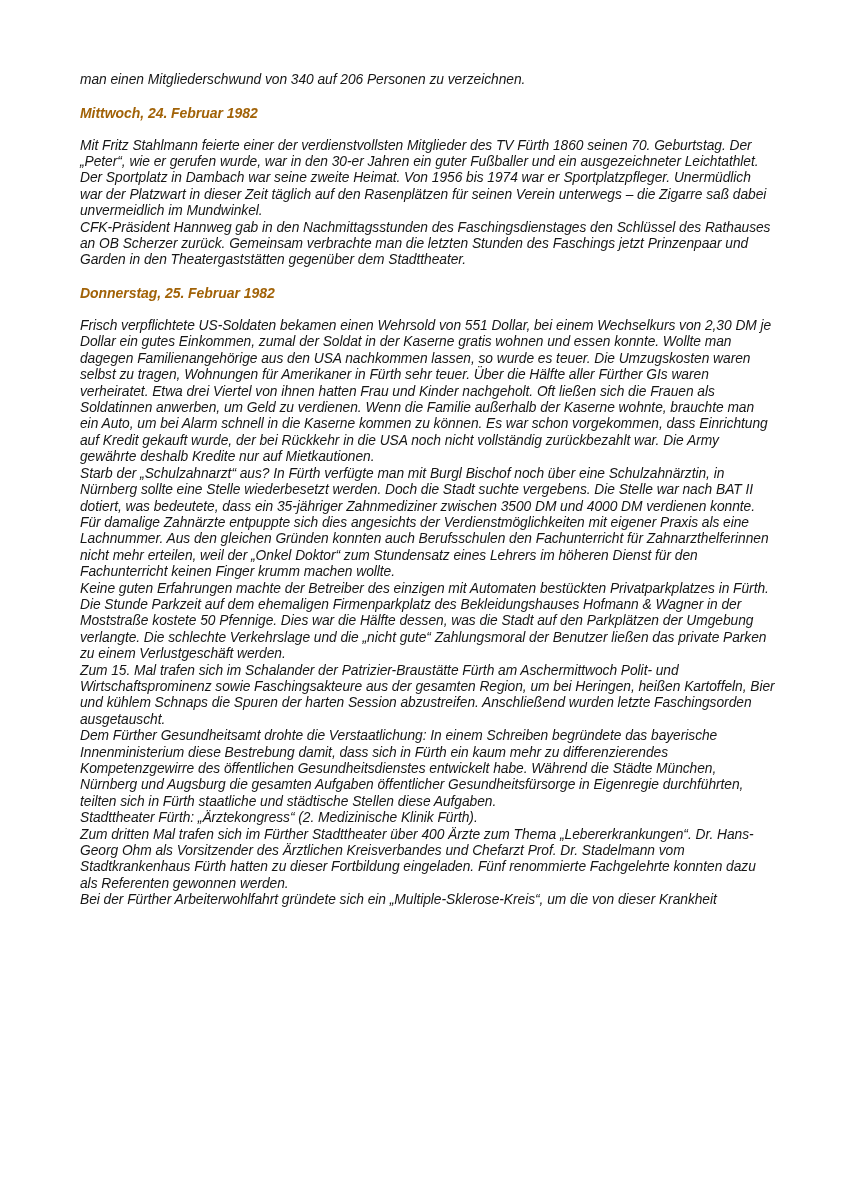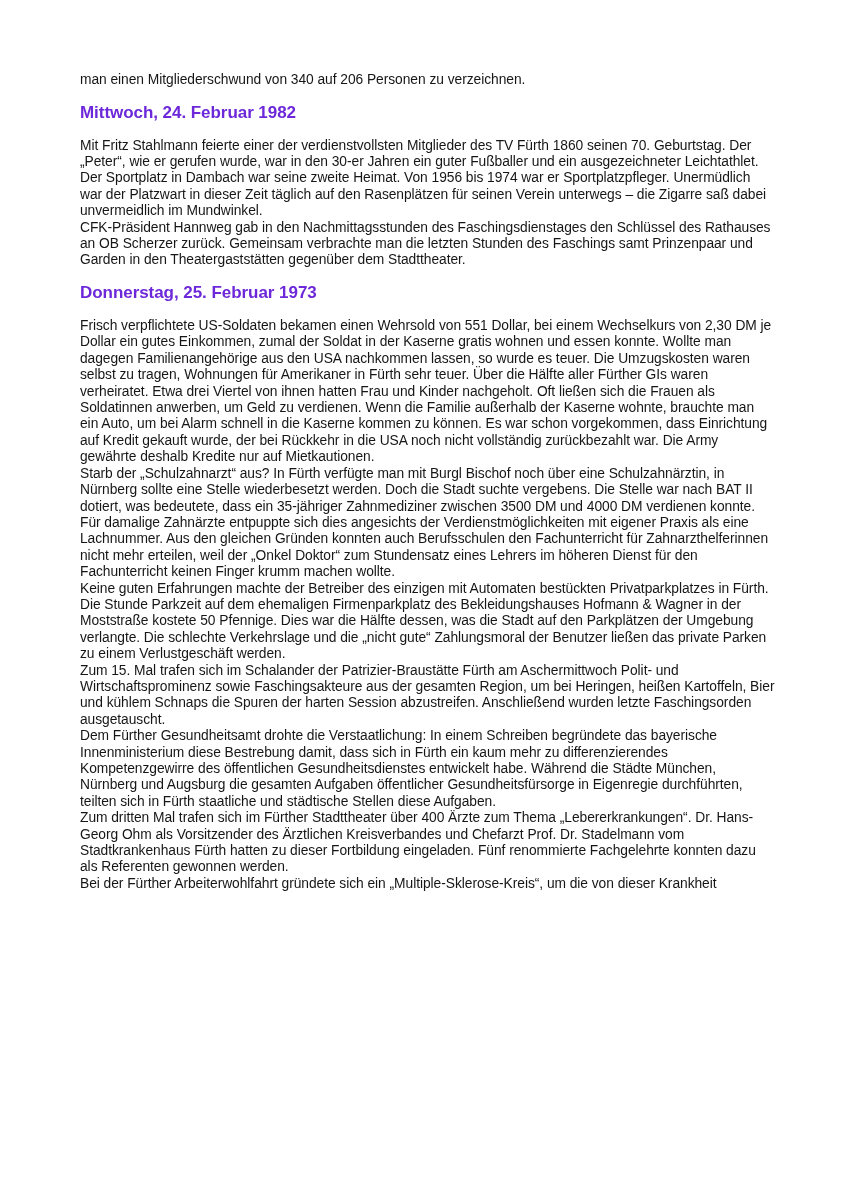--- a/index.html
+++ b/index.html
@@ -8,42 +8,43 @@
     background: #ffffff;
   }
   .page {
     position: relative;
     width: 848px;
     height: 1056px;
     background: #ffffff;
     overflow: hidden;
     font-family: "Liberation Sans", sans-serif;
     color: #161616;
+    font-style: italic;
   }
   .content {
     position: absolute;
     left: 80px;
     top: 72px;
     width: 696px;
     font-size: 13.8px;
     line-height: 16.4px;
     text-align: left;
     letter-spacing: -0.05px;
   }
   .content p {
     margin: 0;
     padding: 0;
   }
   .content h2 {
     margin: 16.4px 0;
     padding: 0;
-    font-size: 17px;
+    font-size: 14px;
     line-height: 16.4px;
     font-weight: bold;
-    color: #6d28d9;
+    color: #a16207;
   }
   .page-number {
     position: absolute;
     top: 1108px;
     left: 0;
     width: 100%;
     text-align: center;
     font-family: "Liberation Serif", serif;
     font-size: 16px;
     color: #1a1a1a;
@@ -52,30 +53,31 @@
 </head>
 <body>
 
 <div class="page">
   <div class="content">
 
     <p>man einen Mitgliederschwund von 340 auf 206 Personen zu verzeichnen.</p>
 
     <h2>Mittwoch, 24. Februar 1982</h2>
     <p>Mit Fritz Stahlmann feierte einer der verdienstvollsten Mitglieder des TV Fürth 1860 seinen 70. Geburtstag. Der „Peter“, wie er gerufen wurde, war in den 30-er Jahren ein guter Fußballer und ein ausgezeichneter Leichtathlet. Der Sportplatz in Dambach war seine zweite Heimat. Von 1956 bis 1974 war er Sportplatzpfleger. Unermüdlich war der Platzwart in dieser Zeit täglich auf den Rasenplätzen für seinen Verein unterwegs – die Zigarre saß dabei unvermeidlich im Mundwinkel.</p>
-    <p>CFK-Präsident Hannweg gab in den Nachmittagsstunden des Faschingsdienstages den Schlüssel des Rathauses an OB Scherzer zurück. Gemeinsam verbrachte man die letzten Stunden des Faschings samt Prinzenpaar und Garden in den Theatergaststätten gegenüber dem Stadttheater.</p>
+    <p>CFK-Präsident Hannweg gab in den Nachmittagsstunden des Faschingsdienstages den Schlüssel des Rathauses an OB Scherzer zurück. Gemeinsam verbrachte man die letzten Stunden des Faschings jetzt Prinzenpaar und Garden in den Theatergaststätten gegenüber dem Stadttheater.</p>
 
-    <h2>Donnerstag, 25. Februar 1973</h2>
+    <h2>Donnerstag, 25. Februar 1982</h2>
     <p>Frisch verpflichtete US-Soldaten bekamen einen Wehrsold von 551 Dollar, bei einem Wechselkurs von 2,30 DM je Dollar ein gutes Einkommen, zumal der Soldat in der Kaserne gratis wohnen und essen konnte. Wollte man dagegen Familienangehörige aus den USA nachkommen lassen, so wurde es teuer. Die Umzugskosten waren selbst zu tragen, Wohnungen für Amerikaner in Fürth sehr teuer. Über die Hälfte aller Fürther GIs waren verheiratet. Etwa drei Viertel von ihnen hatten Frau und Kinder nachgeholt. Oft ließen sich die Frauen als Soldatinnen anwerben, um Geld zu verdienen. Wenn die Familie außerhalb der Kaserne wohnte, brauchte man ein Auto, um bei Alarm schnell in die Kaserne kommen zu können. Es war schon vorgekommen, dass Einrichtung auf Kredit gekauft wurde, der bei Rückkehr in die USA noch nicht vollständig zurückbezahlt war. Die Army gewährte deshalb Kredite nur auf Mietkautionen.</p>
 
     <p>Starb der „Schulzahnarzt“ aus? In Fürth verfügte man mit Burgl Bischof noch über eine Schulzahnärztin, in Nürnberg sollte eine Stelle wiederbesetzt werden. Doch die Stadt suchte vergebens. Die Stelle war nach BAT II dotiert, was bedeutete, dass ein 35-jähriger Zahnmediziner zwischen 3500 DM und 4000 DM verdienen konnte. Für damalige Zahnärzte entpuppte sich dies angesichts der Verdienstmöglichkeiten mit eigener Praxis als eine Lachnummer. Aus den gleichen Gründen konnten auch Berufsschulen den Fachunterricht für Zahnarzthelferinnen nicht mehr erteilen, weil der „Onkel Doktor“ zum Stundensatz eines Lehrers im höheren Dienst für den Fachunterricht keinen Finger krumm machen wollte.</p>
     <p>Keine guten Erfahrungen machte der Betreiber des einzigen mit Automaten bestückten Privatparkplatzes in Fürth. Die Stunde Parkzeit auf dem ehemaligen Firmenparkplatz des Bekleidungshauses Hofmann &amp; Wagner in der Moststraße kostete 50 Pfennige. Dies war die Hälfte dessen, was die Stadt auf den Parkplätzen der Umgebung verlangte. Die schlechte Verkehrslage und die „nicht gute“ Zahlungsmoral der Benutzer ließen das private Parken zu einem Verlustgeschäft werden.</p>
     <p>Zum 15. Mal trafen sich im Schalander der Patrizier-Braustätte Fürth am Aschermittwoch Polit- und Wirtschaftsprominenz sowie Faschingsakteure aus der gesamten Region, um bei Heringen, heißen Kartoffeln, Bier und kühlem Schnaps die Spuren der harten Session abzustreifen. Anschließend wurden letzte Faschingsorden ausgetauscht.</p>
 
     <p>Dem Fürther Gesundheitsamt drohte die Verstaatlichung: In einem Schreiben begründete das bayerische Innenministerium diese Bestrebung damit, dass sich in Fürth ein kaum mehr zu differenzierendes Kompetenzgewirre des öffentlichen Gesundheitsdienstes entwickelt habe. Während die Städte München, Nürnberg und Augsburg die gesamten Aufgaben öffentlicher Gesundheitsfürsorge in Eigenregie durchführten, teilten sich in Fürth staatliche und städtische Stellen diese Aufgaben.</p>
+    <p>Stadttheater Fürth: „Ärztekongress“ (2. Medizinische Klinik Fürth).</p>
 
     <p>Zum dritten Mal trafen sich im Fürther Stadttheater über 400 Ärzte zum Thema „Lebererkrankungen“. Dr. Hans-Georg Ohm als Vorsitzender des Ärztlichen Kreisverbandes und Chefarzt Prof. Dr. Stadelmann vom Stadtkrankenhaus Fürth hatten zu dieser Fortbildung eingeladen. Fünf renommierte Fachgelehrte konnten dazu als Referenten gewonnen werden.</p>
     <p>Bei der Fürther Arbeiterwohlfahrt gründete sich ein „Multiple-Sklerose-Kreis“, um die von dieser Krankheit</p>
 
   </div>
 
   <div class="page-number">11</div>
 </div>
 
 </body></html>

